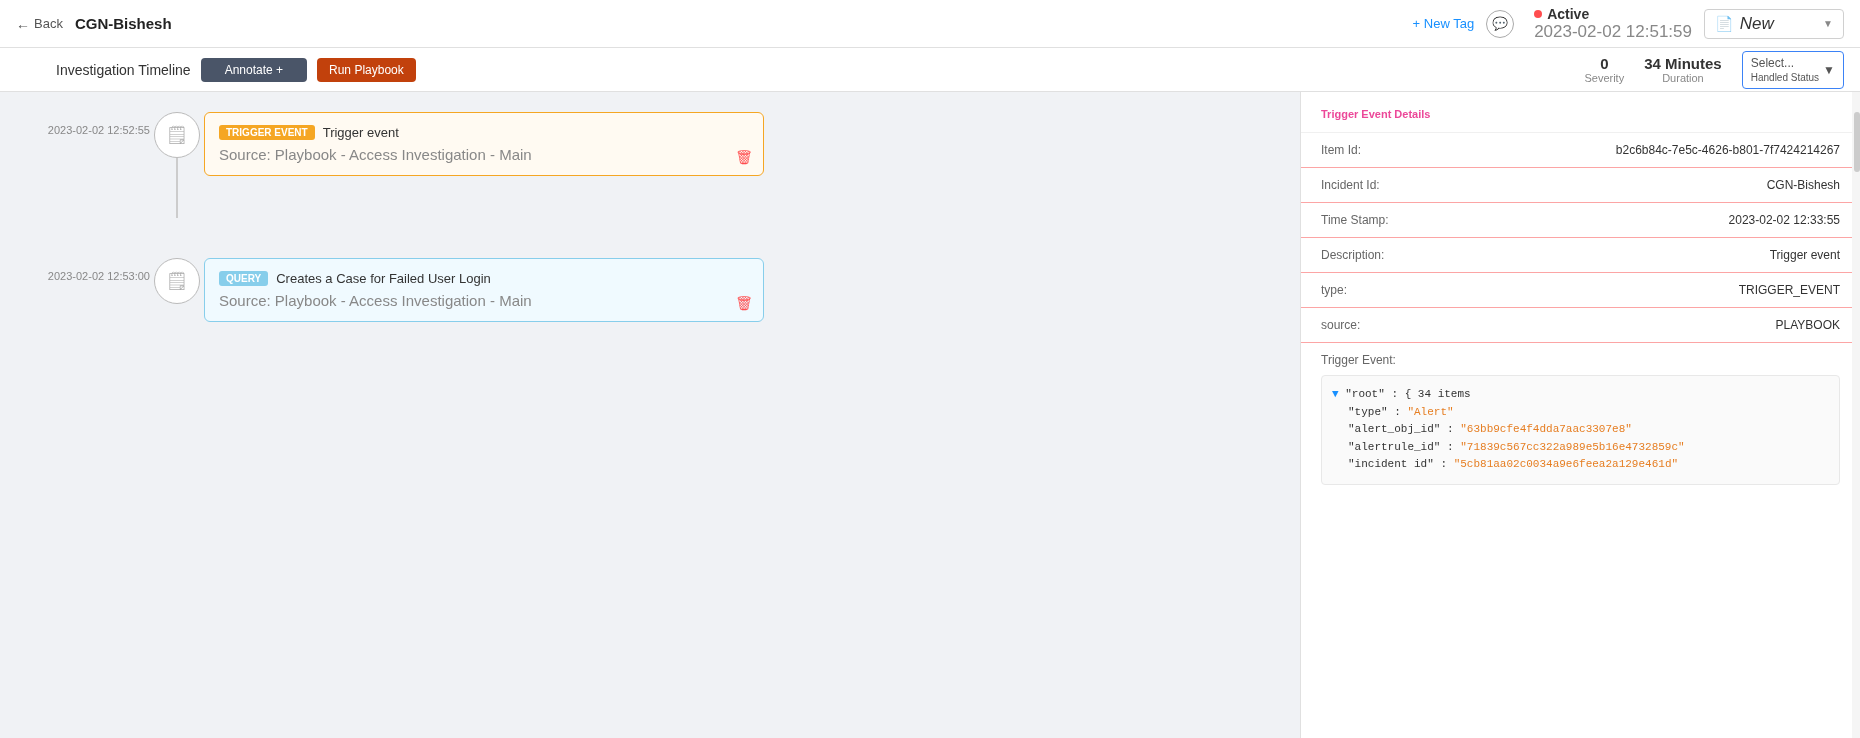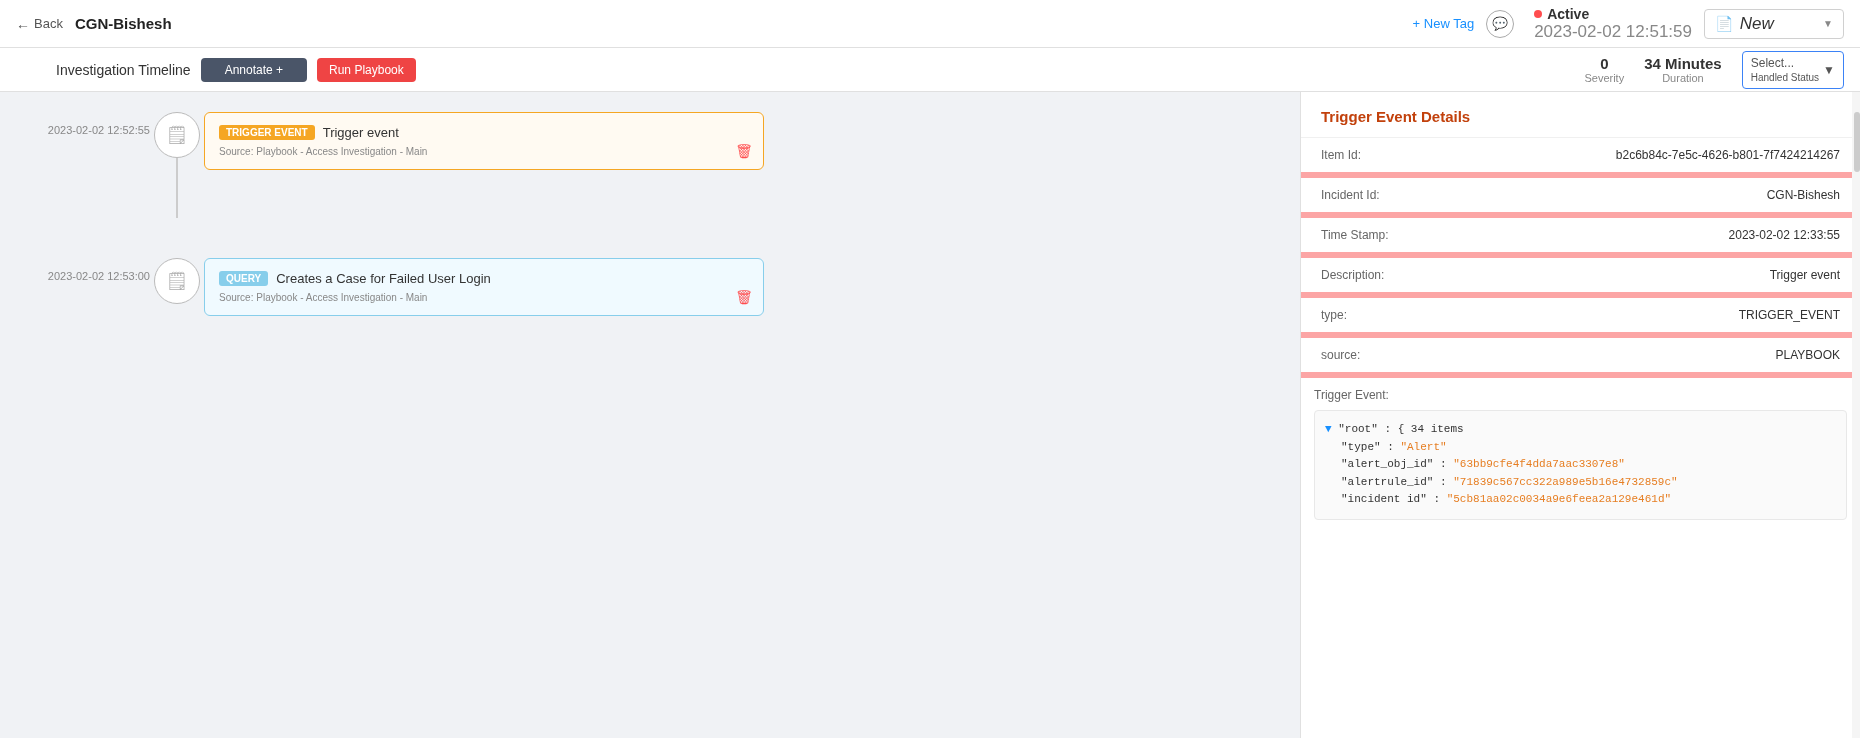--- a/index.html
+++ b/index.html
@@ -34,21 +34,21 @@
       display: flex; align-items: center; background: #fff;
       padding: 0 16px; height: 44px; border-bottom: 1px solid #e0e0e0; gap: 10px;
     }
     .sub-bar-left { display: flex; align-items: center; gap: 10px; flex: 1; margin-left: 40px; }
     .inv-timeline-label { font-size: 14px; color: #333; font-weight: 400; }
     .annotate-btn {
       background: #4a5568; color: #fff; border: none; border-radius: 4px;
       padding: 5px 24px; font-size: 12px; cursor: pointer;
     }
     .run-playbook-btn {
-      background: #ef4444; color: #fff; border: none; border-radius: 4px;
+      background: #c2410c; color: #fff; border: none; border-radius: 4px;
       padding: 5px 12px; font-size: 12px; cursor: pointer;
     }
     .sub-bar-right { display: flex; align-items: center; gap: 20px; }
     .metric-item { display: flex; flex-direction: column; align-items: center; }
     .metric-value { font-size: 15px; font-weight: 600; color: #333; }
     .metric-value.zero { color: #333; }
     .metric-label { font-size: 11px; color: #888; }
     .select-status {
       border: 1px solid #3b82f6; border-radius: 4px; padding: 4px 8px;
       font-size: 12px; color: #555; cursor: pointer; background: #fff;
@@ -92,50 +92,50 @@
     .timeline-card.trigger { border-color: #f5a623; background: #fffaf2; }
     .timeline-card.query { border-color: #87ceeb; background: #f0faff; }
 
     .card-header { display: flex; align-items: center; gap: 8px; margin-bottom: 6px; }
     .card-badge {
       padding: 2px 7px; border-radius: 3px; font-size: 10px; font-weight: 700; text-transform: uppercase;
     }
     .badge-trigger { background: #f5a623; color: #fff; }
     .badge-query { background: #87ceeb; color: #fff; }
     .card-title { font-size: 13px; font-weight: 500; color: #333; }
-    .card-source { font-size: 10px; color: #888; }
+    .card-source { font-size: 15px; color: #888; }
     .card-delete {
       position: absolute; right: 10px; bottom: 10px;
       color: #ff4d4f; cursor: pointer; font-size: 14px;
     }
 
     
     .details-panel {
       width: 560px; background: #fff; border-left: 1px solid #e0e0e0;
       overflow-y: auto; position: relative;
     }
     .details-scroll-track {
       position: absolute; right: 0; top: 0; bottom: 0; width: 8px; background: #f5f5f5;
     }
     .details-scroll-thumb {
       position: absolute; right: 0; top: 20px; width: 6px; height: 60px;
       background: #ccc; border-radius: 3px;
     }
     .details-header {
-      font-size: 15px; font-weight: 600; padding: 16px 20px 12px;
-      border-bottom: 1px solid #f0f0f0; color: #c2410c;
+      font-size: 11px; font-weight: 600; padding: 16px 20px 12px;
+      border-bottom: 1px solid #f0f0f0; color: #ec4899;
     }
     .detail-row {
       display: flex; align-items: center; padding: 10px 20px;
-      border-bottom: 6px solid #fca5a5; gap: 10px;
+      border-bottom: 1px solid #fca5a5; gap: 10px;
     }
     .detail-key { color: #666; font-size: 12px; min-width: 110px; }
     .detail-val { color: #333; font-size: 12px; text-align: right; flex: 1; word-break: break-all; }
 
-    .trigger-event-section { padding: 10px 13px; }
+    .trigger-event-section { padding: 10px 20px; }
     .trigger-event-label { font-size: 12px; color: #666; margin-bottom: 8px; }
     .json-viewer {
       font-family: 'Courier New', monospace; font-size: 11px; background: #fafafa;
       border: 1px solid #e8e8e8; border-radius: 4px; padding: 10px; line-height: 1.6;
       overflow-x: auto;
     }
     .json-key { color: #333; }
     .json-string { color: #e67e22; }
     .json-collapse { color: #1890ff; cursor: pointer; }
     .json-indent { padding-left: 16px; }

